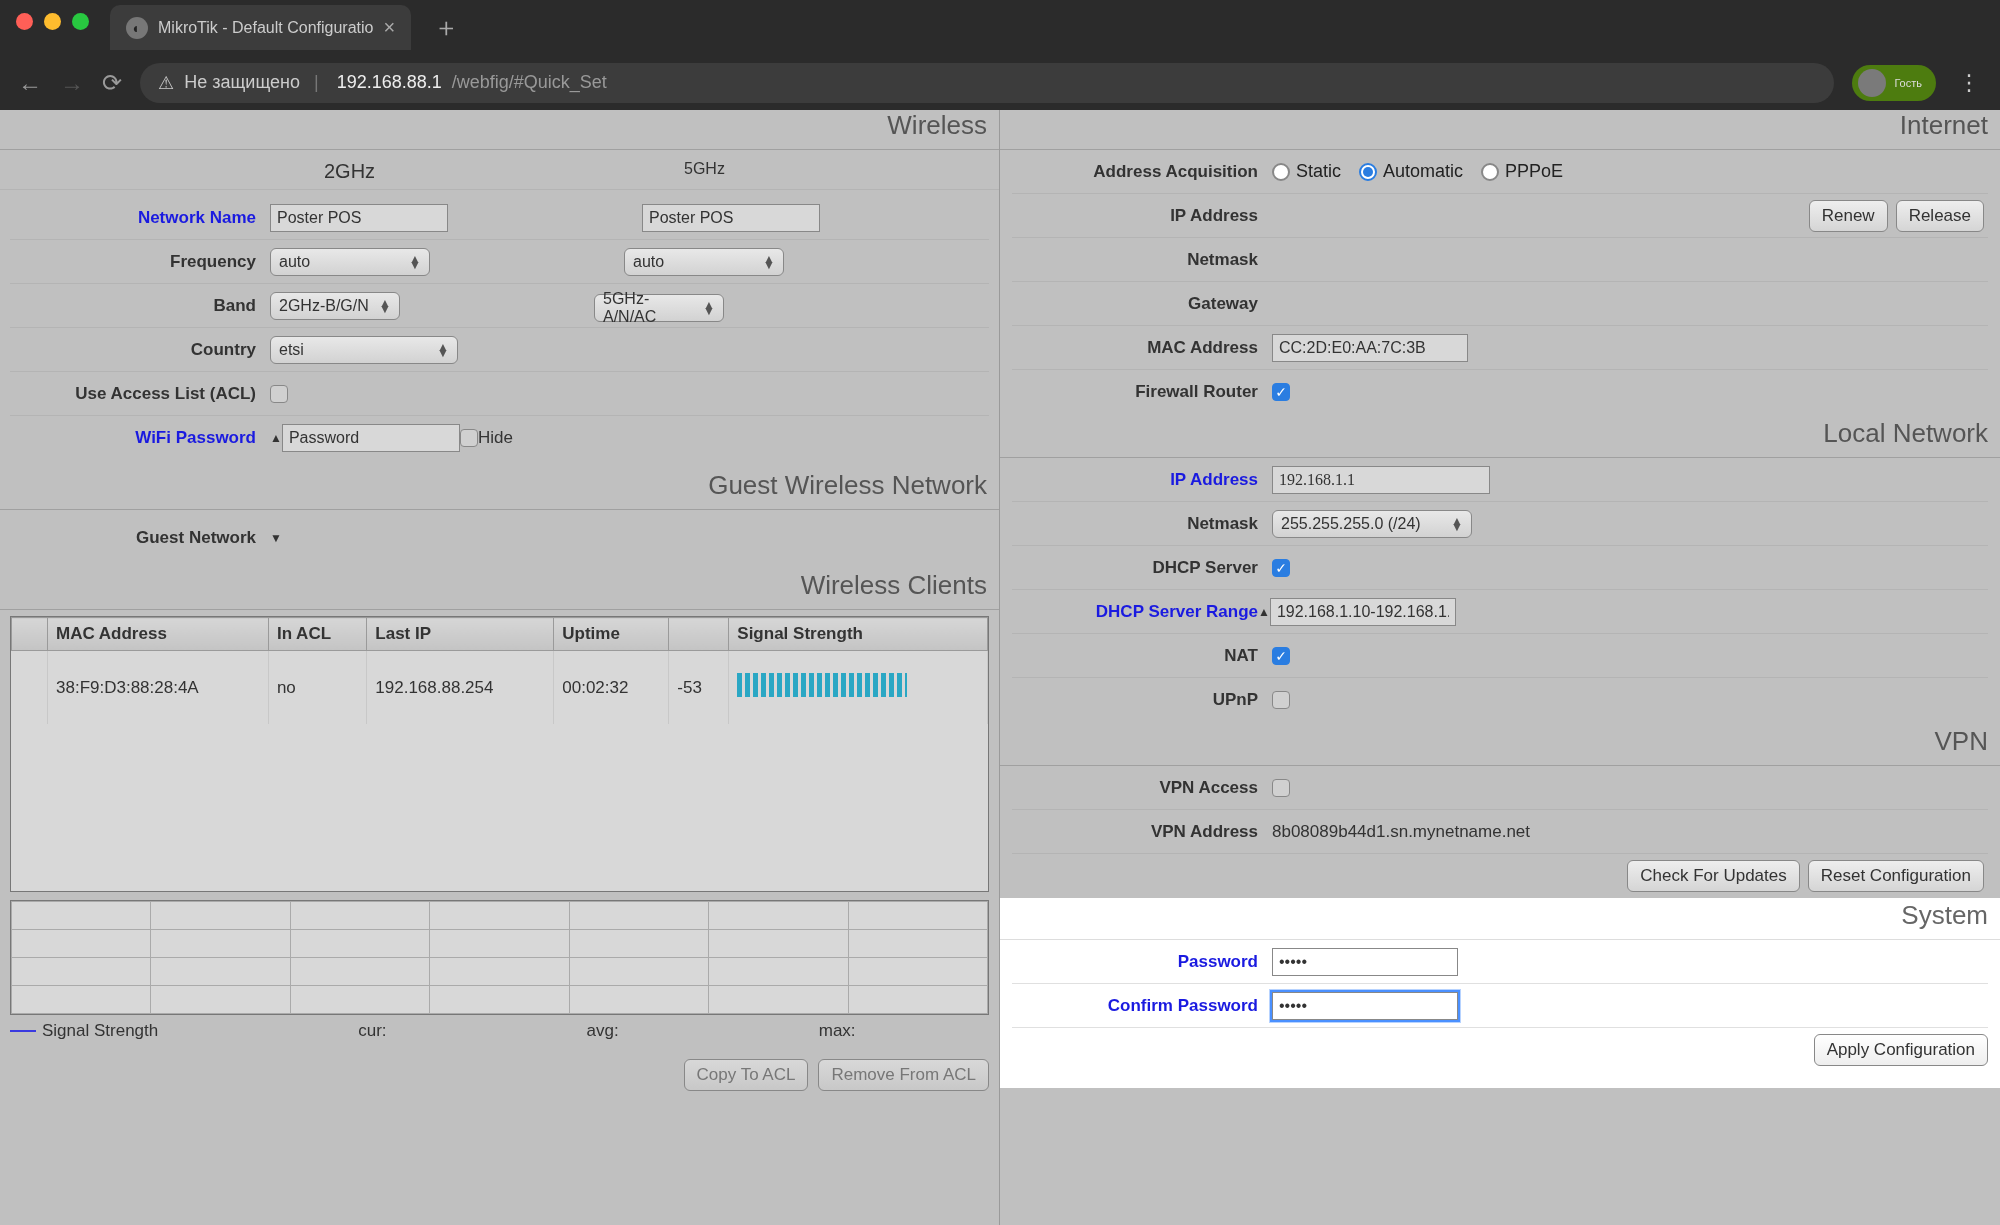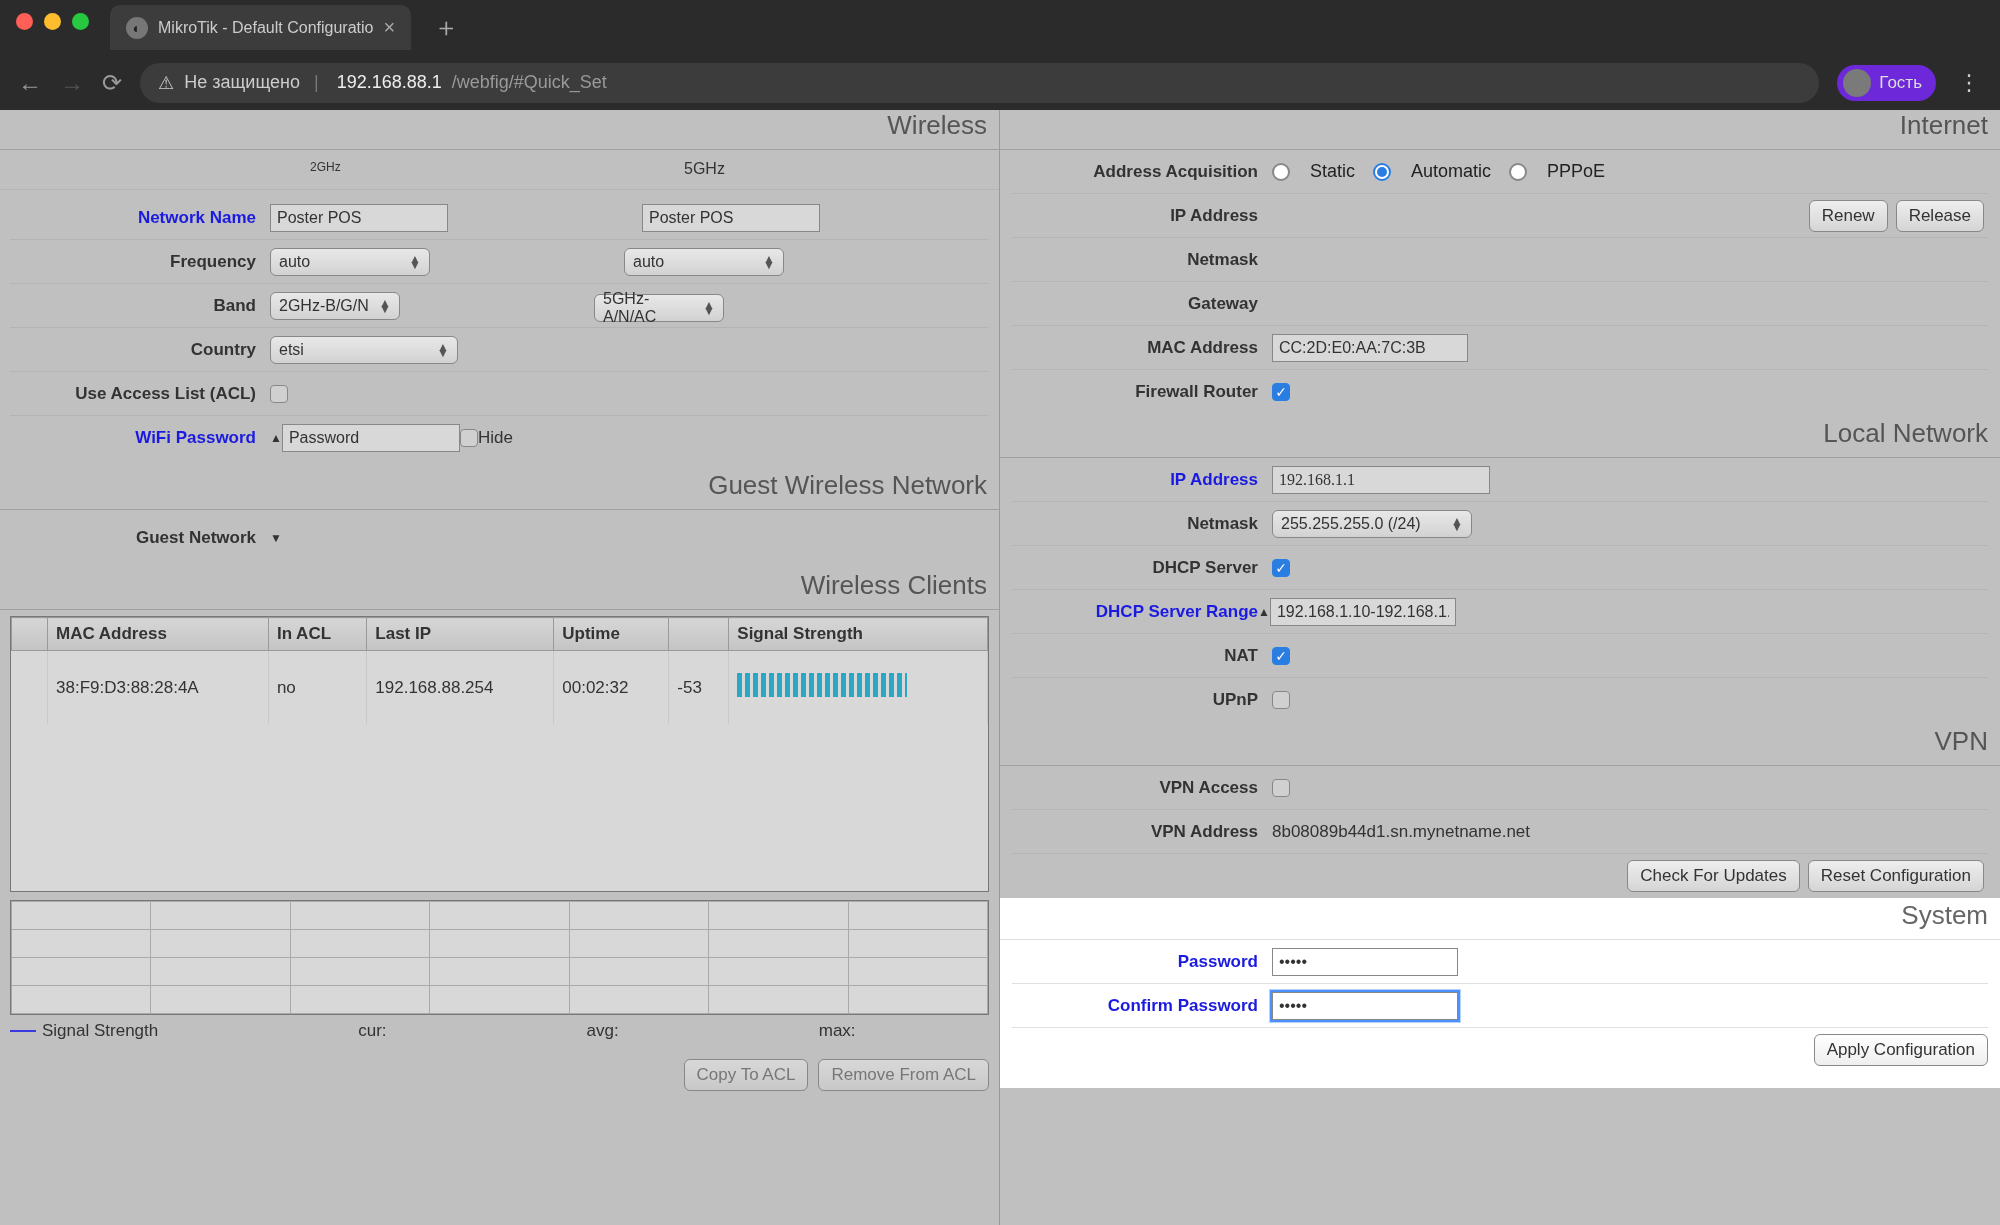--- a/index.html
+++ b/index.html
@@ -96,25 +96,25 @@
     font-size: 18px;
     gap: 10px;
   }
   .url-host { color: #eee; margin-left:4px; }
   .url-path { color: #999; }
   .url-sep { color: #777; margin: 0 4px; }
   .profile-pill {
     display: flex;
     align-items: center;
     gap: 8px;
-    background: #6d28d9;
+    background: #4d7c0f;
     border-radius: 18px;
     padding: 4px 14px 4px 6px;
     color: #ddd;
-    font-size: 17px;
+    font-size: 11px;
   }
   .avatar {
     width: 28px; height: 28px;
     border-radius: 50%;
     background: #7a7a7a;
   }
   .dots { color: #ccc; font-size: 22px; margin-left: 4px; letter-spacing:2px; }
 
   
   .page {
@@ -162,21 +162,21 @@
   }
   .lbl.link { color: #1a1ae0; }
   .val {
     flex: 1;
     display: flex;
     align-items: center;
     font-size: 17px;
     color: #333;
     position: relative;
   }
-  .hdr-24 { position: absolute; left: 310px; top: 10px; font-size: 12px; color:#333; }
+  .hdr-24 { position: absolute; left: 324px; top: 10px; font-size: 20px; color:#333; }
   .hdr-5 { position: absolute; left: 684px; top: 10px; font-size: 16px; color:#333; }
   .wireless-hdrs { position: relative; height: 40px; border-bottom: 1px solid #b4b4b4; }
 
   input[type=text], input[type=password] {
     font-size: 16px;
     padding: 4px 6px;
     border: 1px solid #888;
     background: #d8d8d8;
     color: #333;
     height: 28px;
@@ -221,21 +221,21 @@
     align-items: center;
     justify-content: center;
     font-size: 14px;
     color: #fff;
   }
   .chk.checked { background: #2a7de1; border-color:#2a7de1; }
   .chk.gray { background: #d0d0d0; }
   .tri { font-size: 12px; color:#333; }
   .radio-row { display:flex; gap:18px; align-items:center; }
   .radio {
-    display:inline-flex; align-items:center; gap:20px; font-size:18px; color:#222;
+    display:inline-flex; align-items:center; gap:6px; font-size:18px; color:#222;
   }
   .radio .dot {
     width:18px; height:18px; border-radius:50%;
     border: 2px solid #888; background:#fff;
     display:inline-flex; align-items:center; justify-content:center;
   }
   .radio.sel .dot { border-color:#2a7de1; }
   .radio.sel .dot::after {
     content:''; width:10px; height:10px; border-radius:50%; background:#2a7de1;
   }

